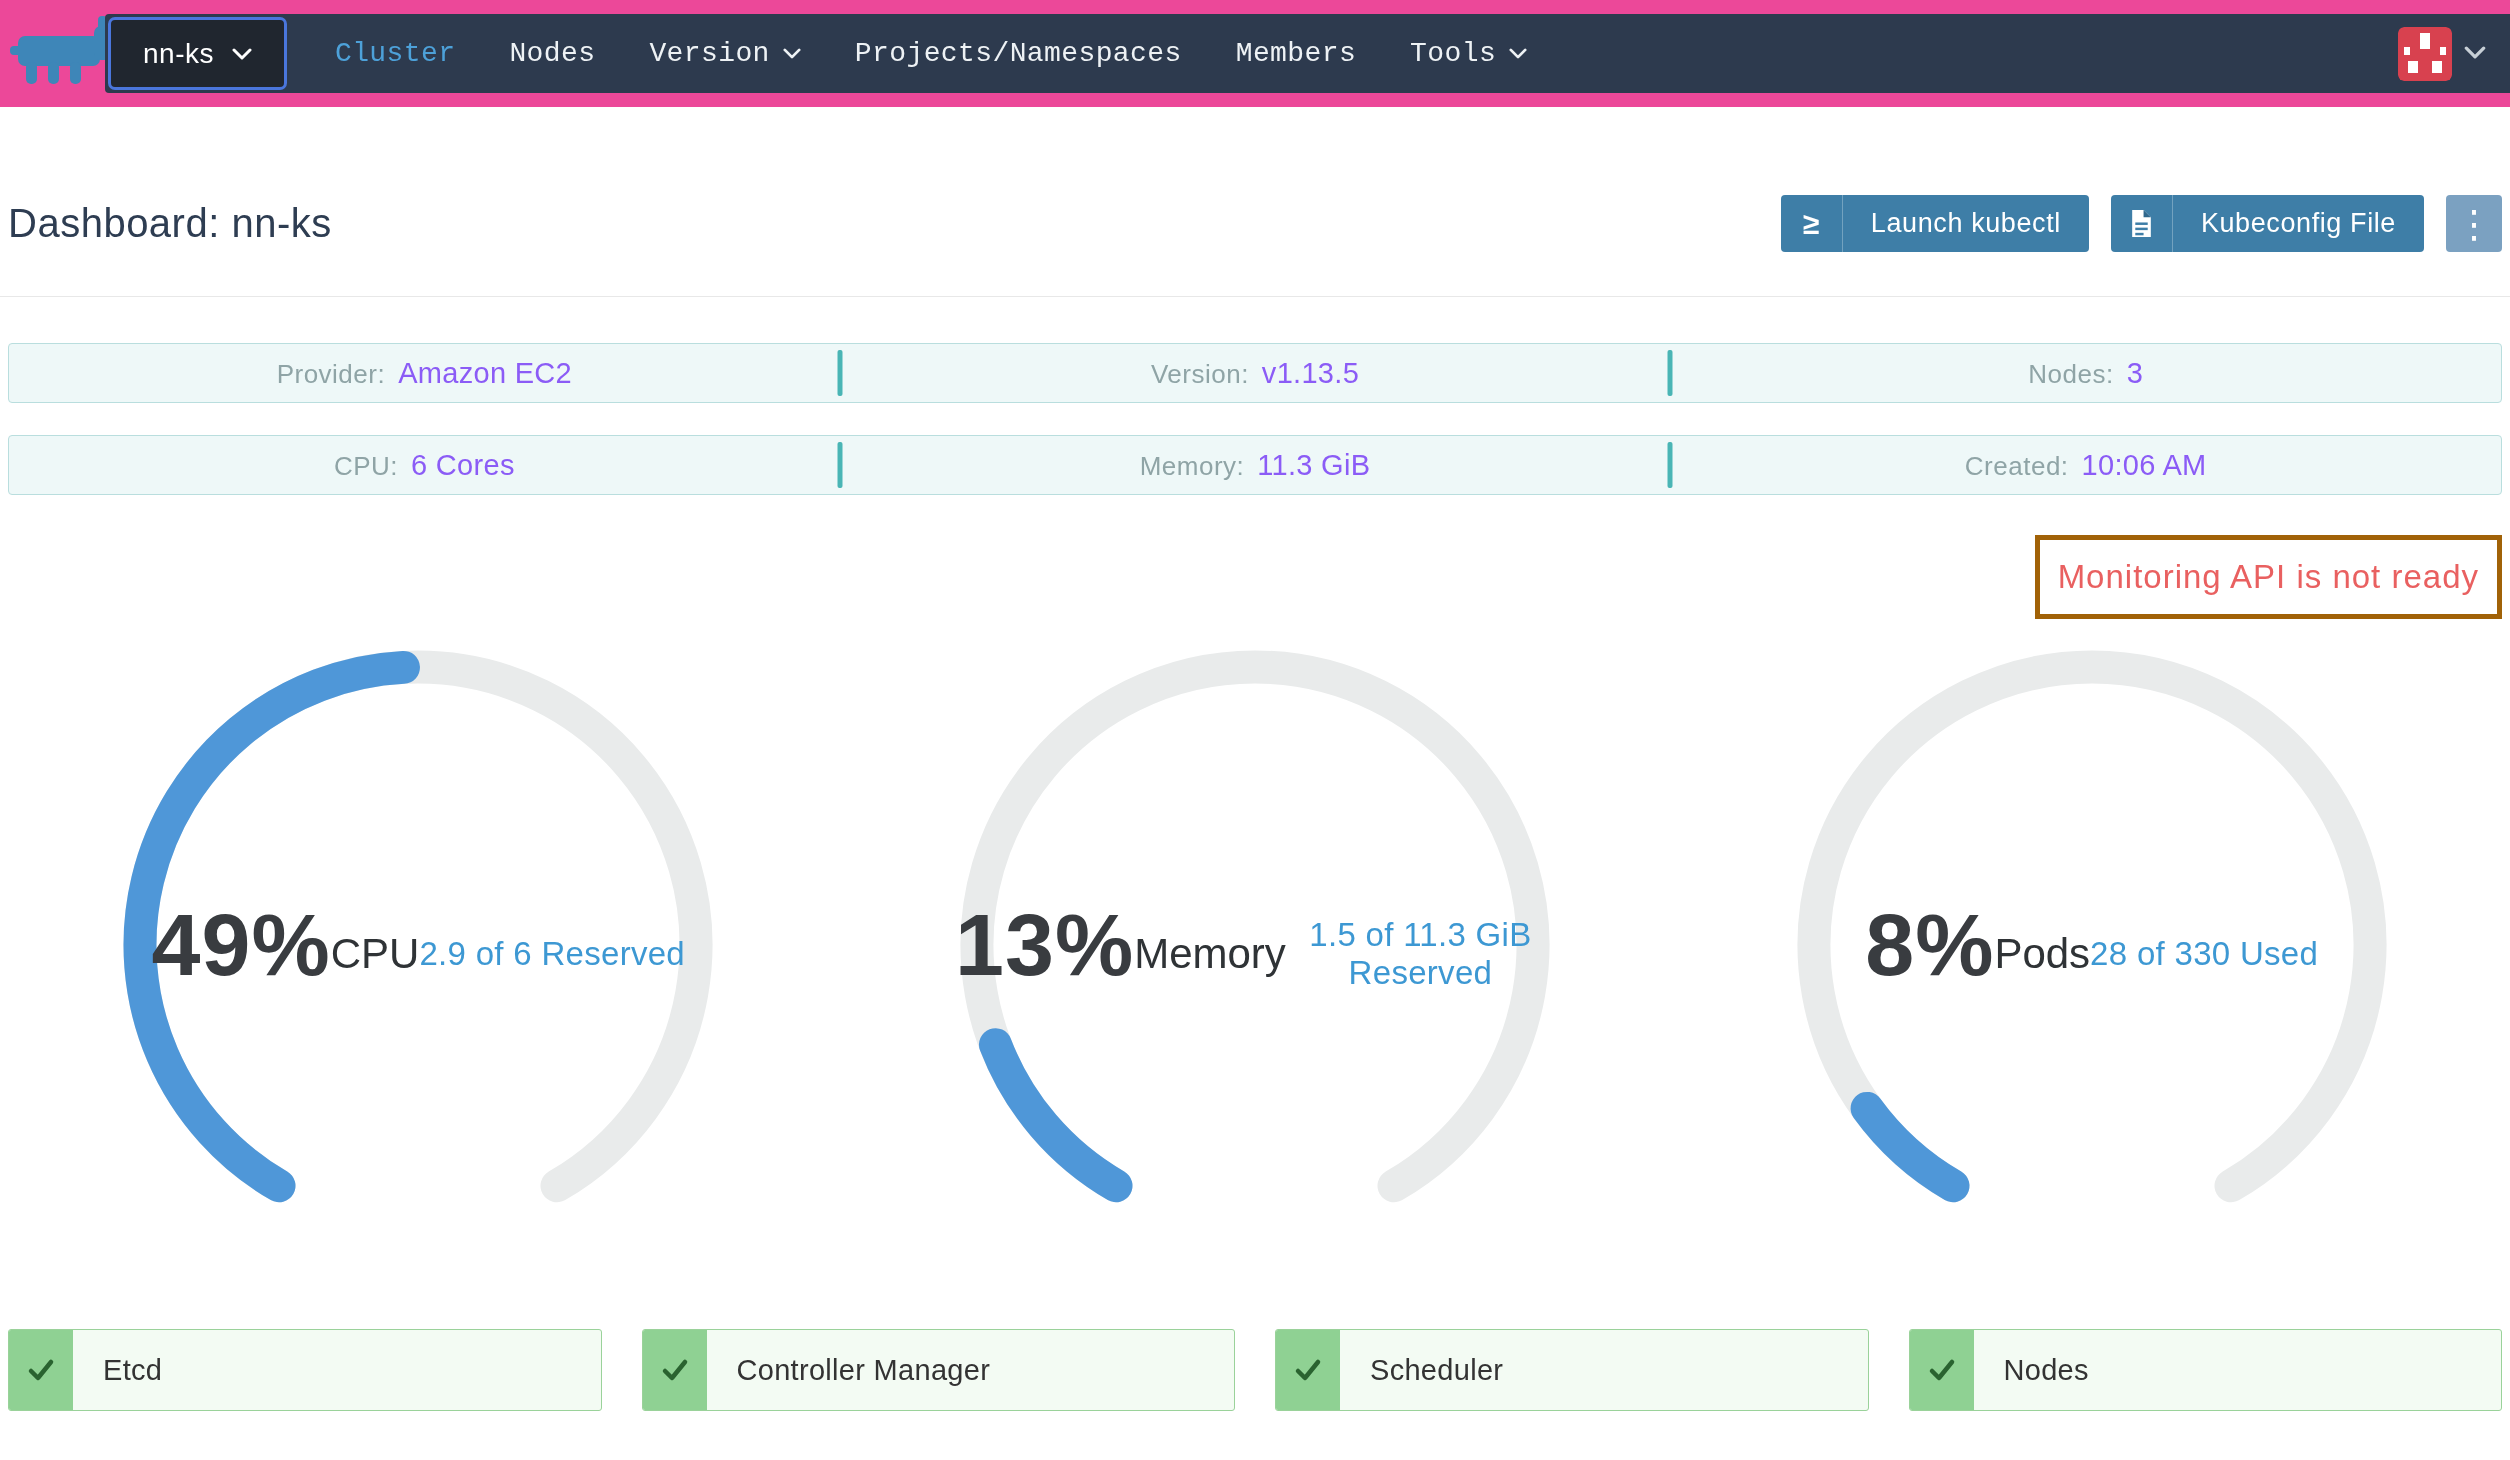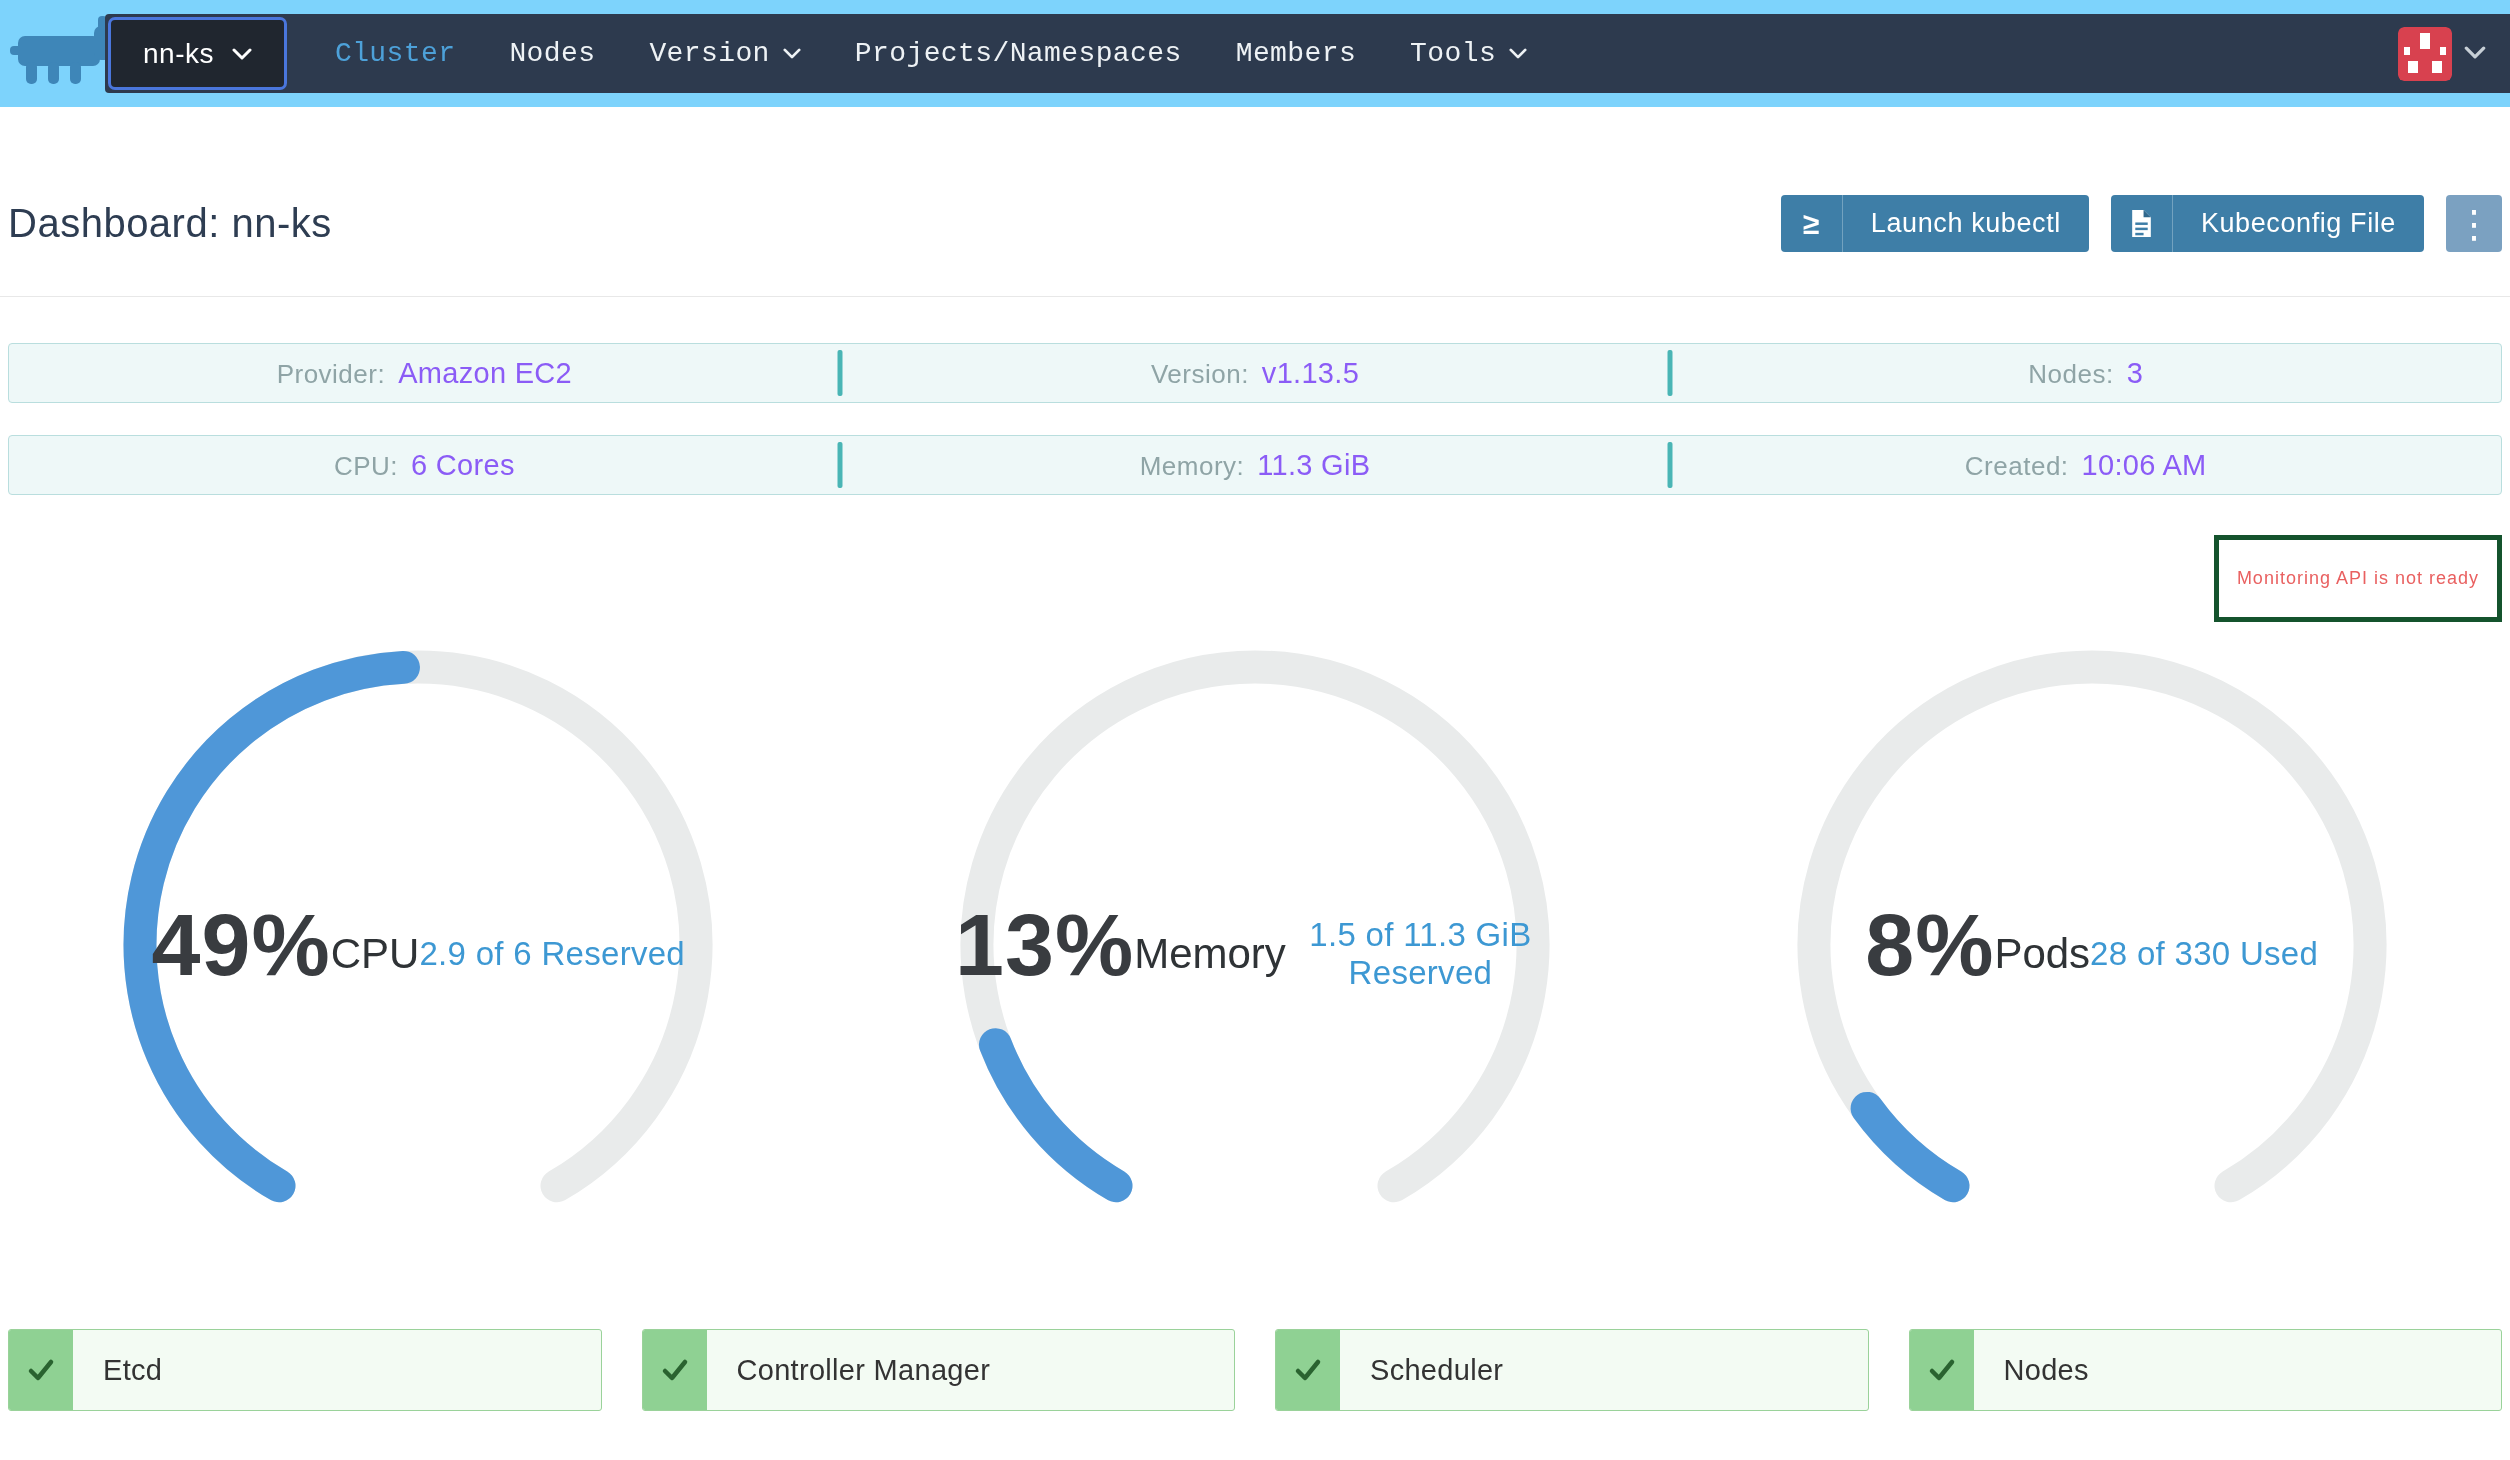--- a/index.html
+++ b/index.html
@@ -5,21 +5,21 @@
   * { box-sizing: border-box; margin: 0; padding: 0; }
   html,body { width: 2510px; height: 1460px; }
   body {
     background: #ffffff;
     font-family: "Liberation Sans", "DejaVu Sans", sans-serif;
     color: #333;
     overflow: hidden;
   }
 
   
-  .navbar { position: relative; height: 107px; background: #7dd3fc; }
+  .navbar { position: relative; height: 107px; background: #ec4899; }
   .logo { position: absolute; left: 10px; top: 16px; width: 134px; height: 78px; }
   .navbar-bar {
     position: absolute; left: 105px; right: 0; top: 14px; height: 79px;
     background: #2d3a4e; display: flex; align-items: center;
     border-radius: 4px 0 0 4px;
   }
   .cluster-switcher {
     display: flex; align-items: center; gap: 18px;
     margin-left: 3px; height: 73px; padding: 0 32px;
     background: #20262f; border: 3px solid #4a76dc; border-radius: 7px;
@@ -74,22 +74,22 @@
   .tick {
     position: absolute; top: 50%; transform: translate(-50%,-50%);
     width: 5px; height: 46px; background: #49b5b5; border-radius: 2px;
   }
   .tick.t1 { left: 33.33%; } .tick.t2 { left: 66.66%; }
 
   
   .gauges-section { position: relative; display: flex; padding-top: 118px; }
   .alert {
     position: absolute; top: 8px; right: 8px;
-    border: 5px solid #14532d; background: #fff;
-    color: #e96060; padding: 28px 18px; font-size: 18px; letter-spacing: 1px;
+    border: 5px solid #a16207; background: #fff;
+    color: #e96060; padding: 18px 18px; font-size: 33px; letter-spacing: 1px;
     white-space: nowrap;
   }
   .gauge-col { flex: 1; display: flex; justify-content: center; }
   .gauge { position: relative; width: 600px; height: 600px; }
   .gauge-svg { position: absolute; inset: 0; }
   .gauge-track { stroke: #e9ebeb; }
   .gauge-value { stroke: #4f97d8; }
   .gauge-text {
     position: absolute; inset: 0; display: flex; flex-direction: row;
     align-items: center; justify-content: center; text-align: center;

